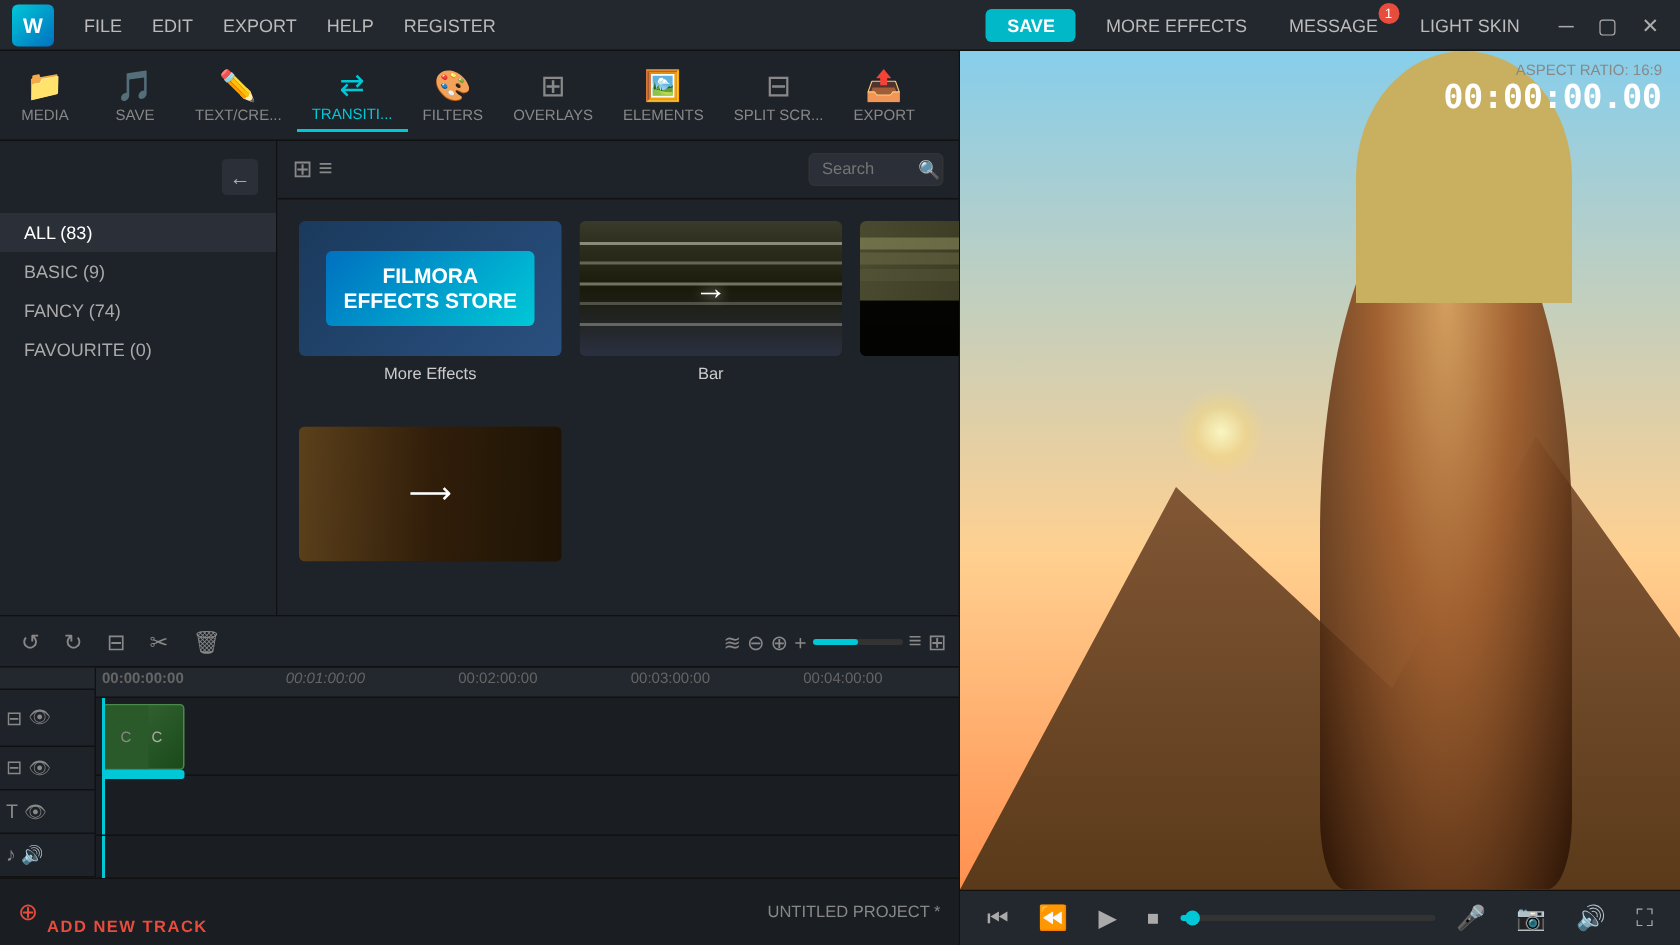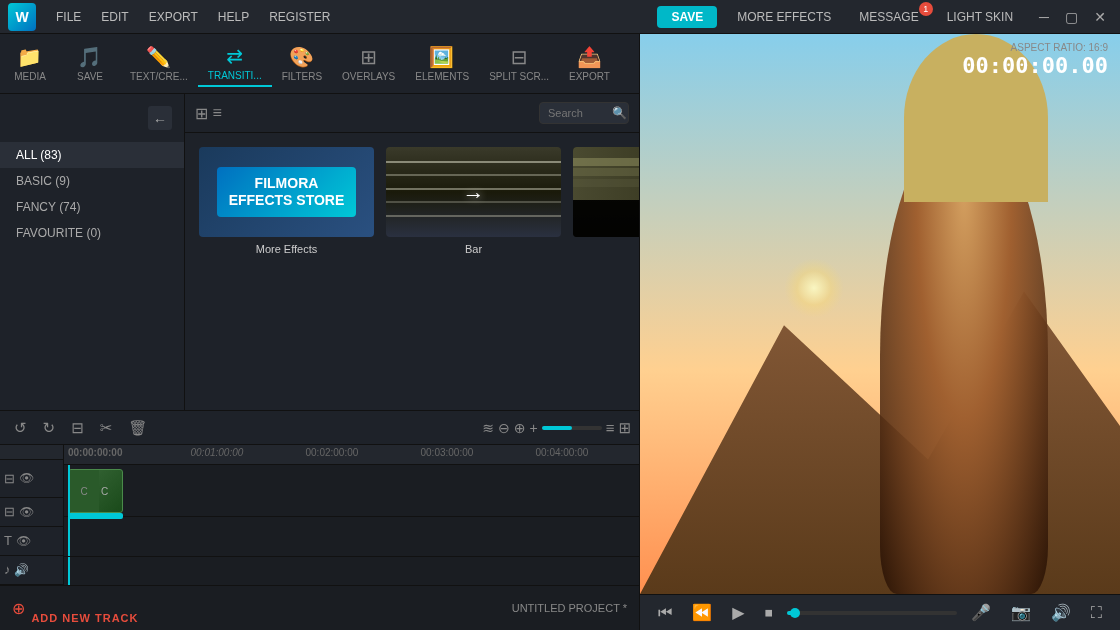--- a/index.html
+++ b/index.html
@@ -96,21 +96,21 @@
       background: #2a2f38; border: 1px solid #333; border-radius: 4px;
       padding: 3px 8px; gap: 4px; width: 90px;
     }
     .search-box input {
       background: none; border: none; outline: none; color: #aaa; font-size: 11px; width: 60px;
     }
     .search-icon { color: #888; font-size: 12px; }
 
     
     .effects-grid {
-      display: grid; grid-template-columns: 1fr 1fr 1fr 1fr; gap: 0;
+      display: grid; grid-template-columns: 1fr 1fr 1fr; gap: 0;
       overflow-y: auto; padding: 8px;
       flex: 1;
     }
     .effect-item {
       display: flex; flex-direction: column; align-items: center;
       padding: 6px; cursor: pointer; border-radius: 4px;
     }
     .effect-thumb {
       width: 175px; height: 90px; border-radius: 4px; overflow: hidden;
       background: #333; position: relative; margin-bottom: 6px;

